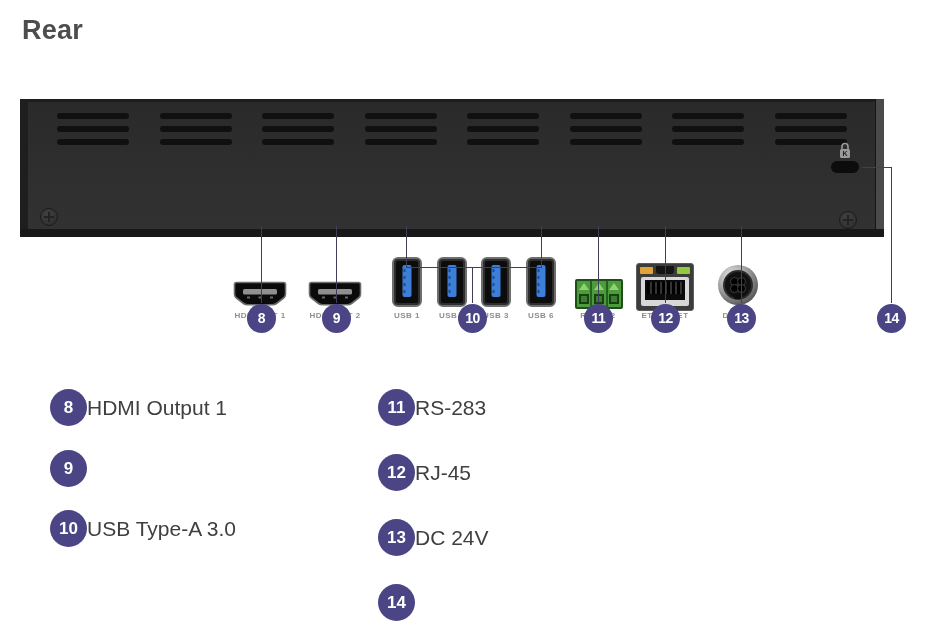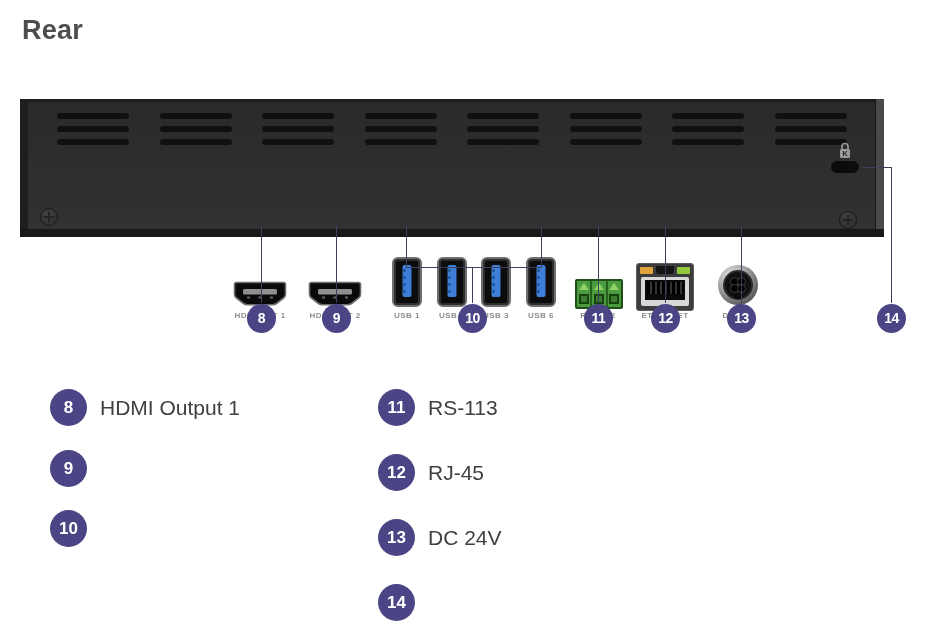--- a/index.html
+++ b/index.html
@@ -98,21 +98,21 @@
   .badge{
     position:absolute;width:29px;height:29px;border-radius:50%;background:#4b4585;
     color:#fff;font-weight:700;font-size:14px;line-height:29px;text-align:center;letter-spacing:-0.5px;
   }
   
   .lrow{position:absolute;display:flex;align-items:center;}
   .lbadge{
     width:37px;height:37px;border-radius:50%;background:#4b4585;flex:0 0 37px;
     color:#fff;font-weight:700;font-size:17px;line-height:37px;text-align:center;
   }
-  .ltext{margin-left:13px;font-size:21px;color:#3f3f3f;}
+  .ltext{margin-left:0;font-size:21px;color:#3f3f3f;}
 </style>
 </head>
 <body>
 
 <div class="page-title">Rear</div>
 
 <div class="device">
   <div class="edge-top"></div>
   <div class="edge-left"></div>
   <div class="side-right"></div>
@@ -255,25 +255,26 @@
 
 <div class="lrow" style="left:50px;top:389px">
   <div class="lbadge" style="background: rgb(75, 69, 133);">8</div>
   <div class="ltext">HDMI Output 1</div>
 </div>
 <div class="lrow" style="left:50px;top:450px">
   <div class="lbadge" style="background: rgb(75, 69, 133);">9</div>
 </div>
 <div class="lrow" style="left:50px;top:510px">
   <div class="lbadge" style="background: rgb(75, 69, 133);">10</div>
+  <div class="ltext">USB Type-A 3.0</div>
 </div>
 
 <div class="lrow" style="left:378px;top:389px">
   <div class="lbadge" style="background: rgb(75, 69, 133);">11</div>
-  <div class="ltext">RS-113</div>
+  <div class="ltext">RS-283</div>
 </div>
 <div class="lrow" style="left:378px;top:454px">
   <div class="lbadge" style="background: rgb(75, 69, 133);">12</div>
   <div class="ltext">RJ-45</div>
 </div>
 <div class="lrow" style="left:378px;top:519px">
   <div class="lbadge" style="background: rgb(75, 69, 133);">13</div>
   <div class="ltext">DC 24V</div>
 </div>
 <div class="lrow" style="left:378px;top:584px">

